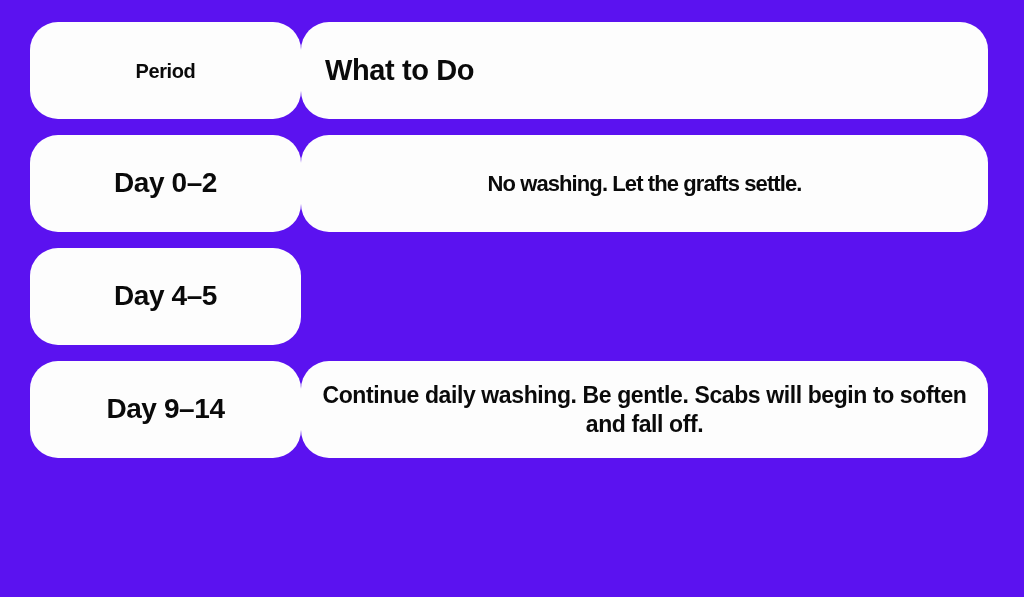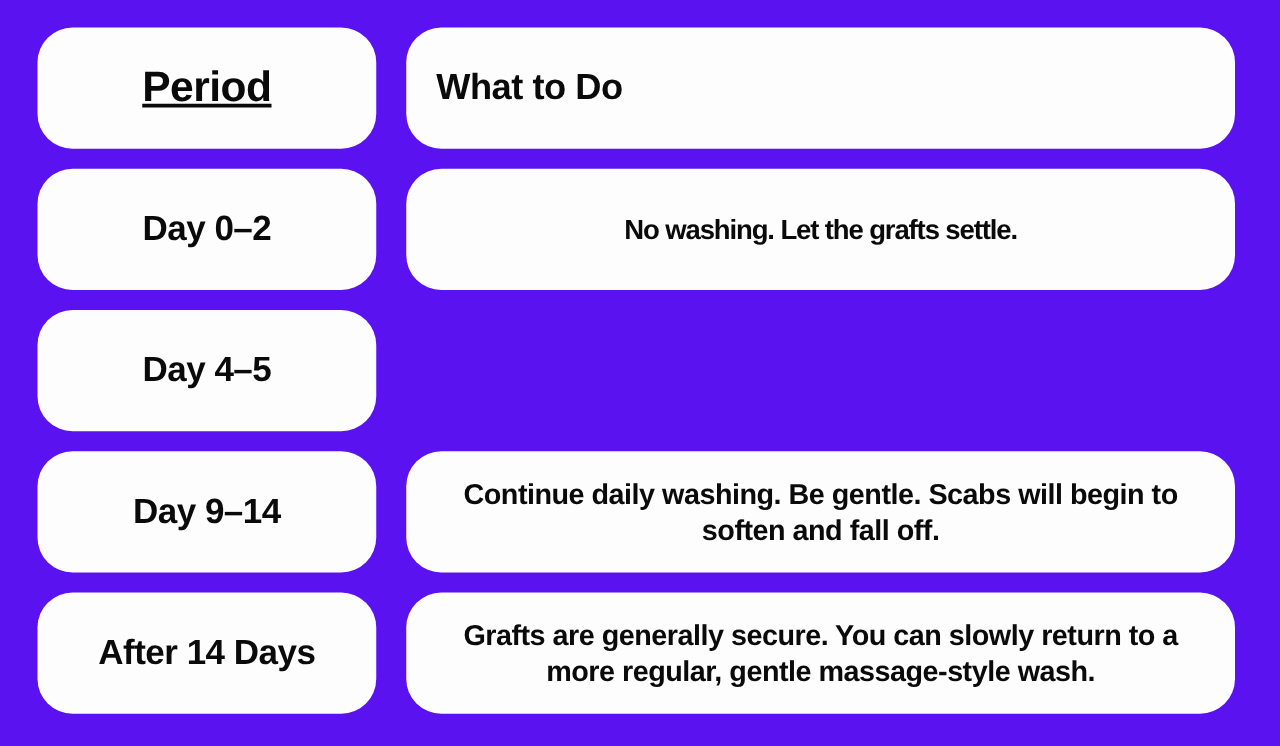--- a/index.html
+++ b/index.html
@@ -55,31 +55,29 @@
     width: 271px;
     flex: 0 0 271px;
     padding: 4px 10px;
     font-size: 28px;
     text-align: center;
     line-height: 1.1;
   }
 
   .cell-action {
     flex: 1 1 auto;
-    margin-left: 24px;
     padding: 6px 18px;
     font-size: 23px;
     line-height: 1.24;
     text-align: center;
   }
 
   
   .row-header .cell-period {
-    font-size: 34px;
-    text-decoration: underline;
+    font-size: 20px;
   }
   .row-header .cell-action {
     justify-content: flex-start;
     text-align: left;
     padding-left: 24px;
     font-size: 29px;
   }
 
   
   .row-emphasis .cell-action {
@@ -123,22 +121,14 @@
 
   <div class="table-row">
     <div class="cell cell-period">
       <span class="cell-text">Day 9–14</span>
     </div>
     <div class="cell cell-action">
       <span class="cell-text">Continue daily washing. Be gentle. Scabs will begin to soften and fall off.</span>
     </div>
   </div>
 
-  <div class="table-row">
-    <div class="cell cell-period">
-      <span class="cell-text">After 14 Days</span>
-    </div>
-    <div class="cell cell-action">
-      <span class="cell-text">Grafts are generally secure. You can slowly return to a more regular, gentle massage-style wash.</span>
-    </div>
-  </div>
 
 </div>
 
 </body></html>

